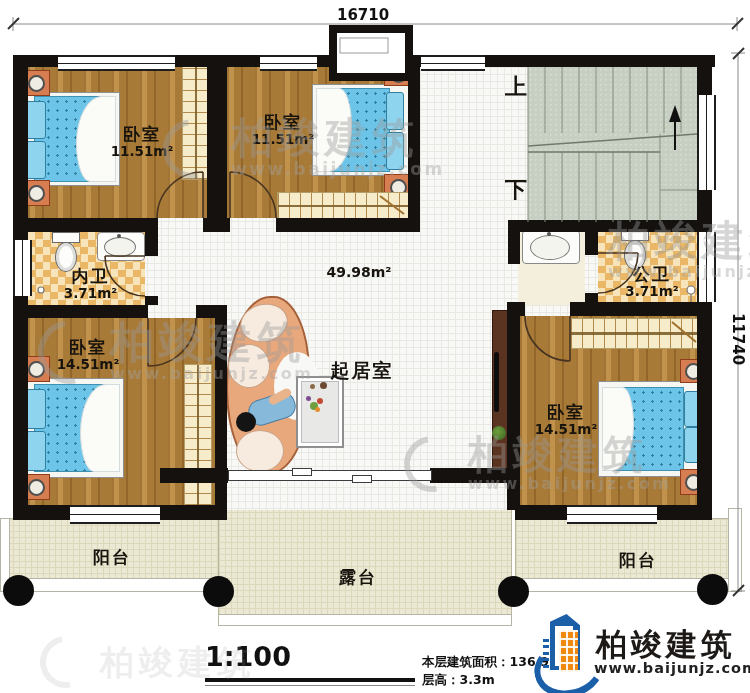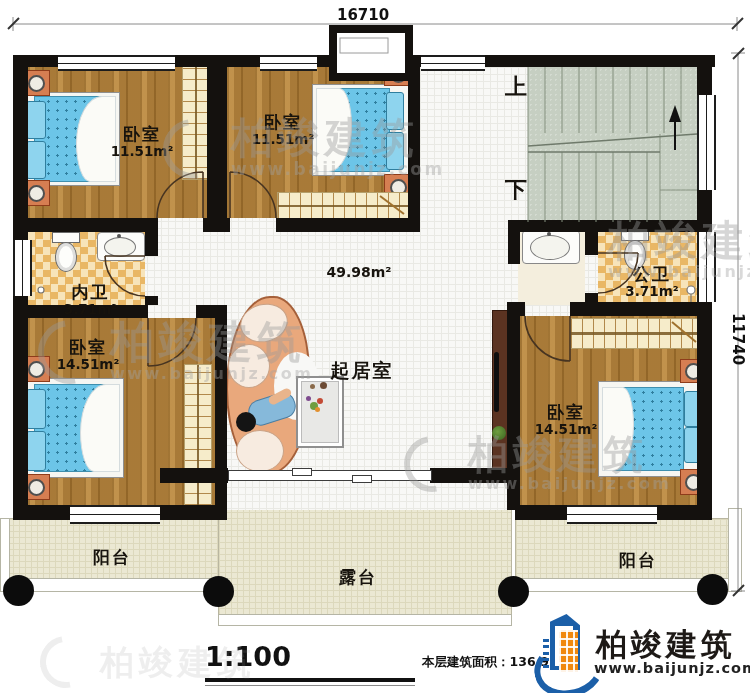--- a/index.html
+++ b/index.html
@@ -304,21 +304,21 @@
   <div class="dim-lbl" style="left:712px;top:330px;transform:rotate(90deg);transform-origin:center;">11740</div>
 
   <div class="roomlbl" style="left:142px;top:142px;">
     <span class="rname">卧室</span>
     <span class="rarea">11.51m²</span>
   </div>
   <div class="roomlbl" style="left:283px;top:130px;">
     <span class="rname">卧室</span>
     <span class="rarea">11.51m²</span>
   </div>
-  <div class="roomlbl" style="left:78px;top:300px;padding-left:25px;">
+  <div class="roomlbl" style="left:78px;top:284px;padding-left:25px;">
     <span class="rname">内卫</span>
     <span class="rarea">3.71m²</span>
   </div>
   <div class="roomlbl" style="left:652px;top:282px;">
     <span class="rname">公卫</span>
     <span class="rarea">3.71m²</span>
   </div>
   <div class="roomlbl" style="left:88px;top:355px;">
     <span class="rname">卧室</span>
     <span class="rarea">14.51m²</span>
@@ -371,20 +371,23 @@
 
   <div class="title-row">
     <span class="title-scale">1:100</span>
   </div>
   <div class="title-rule1"></div>
   <div class="title-rule2"></div>
   <div class="info">
     <div>
       <span>本层建筑面积：</span><span>136.92m²</span>
     </div>
+    <div>
+      <span>层高：</span><span>3.3m</span>
+    </div>
   </div>
   <div class="logo">
     <div class="lg-swoosh"></div>
     <div class="lg-blue"></div>
     <div class="lg-white"></div>
     <div class="lg-orange"></div>
     <div class="lg-dashes"></div>
   </div>
   <div class="brand-name">柏竣建筑</div>
   <div class="brand-url">www.baijunjz.com</div>

